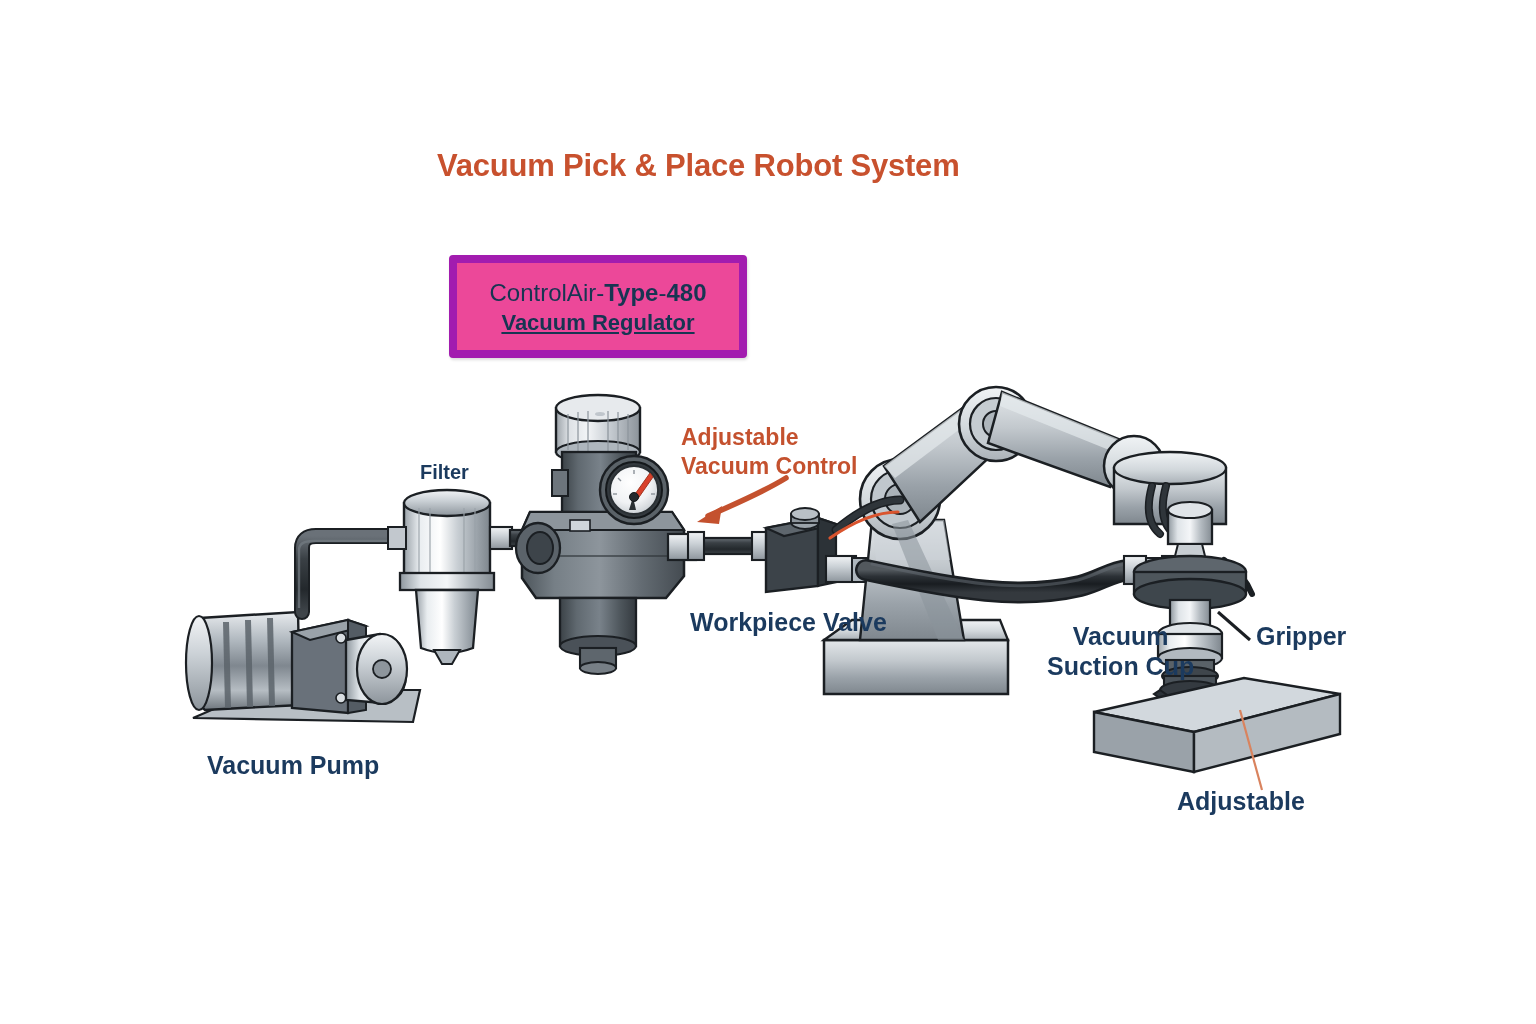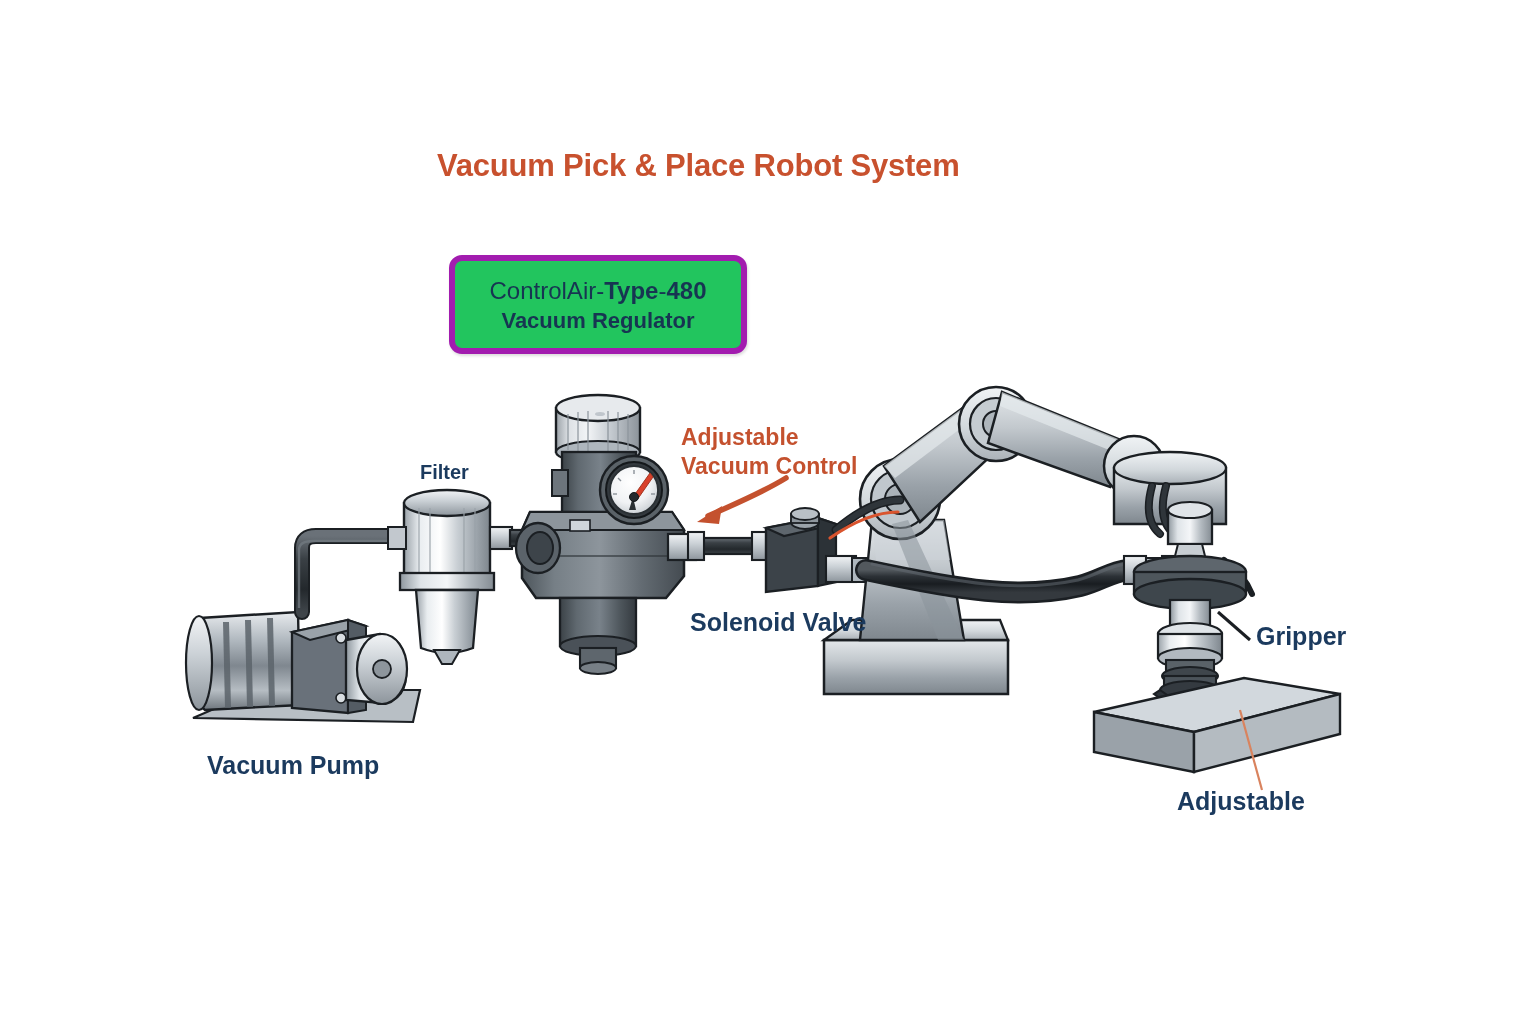--- a/index.html
+++ b/index.html
@@ -45,39 +45,40 @@
     color: #c8512e;
     letter-spacing: -0.2px;
     white-space: nowrap;
   }
   #callout {
     position: absolute;
     left: 449px;
     top: 255px;
     width: 298px;
     box-sizing: border-box;
-    background: #22c55e;
-    border: 6px solid #a21caf;
-    border-radius: 13px;
+    background: #ec4899;
+    border: 8px solid #a21caf;
+    border-radius: 4px;
     padding: 16px 10px 14px 10px;
     text-align: center;
     box-shadow: 1px 2px 3px rgba(0,0,0,0.14);
   }
   #callout .line1 {
     font-size: 24px;
     color: #173552;
     font-weight: normal;
     line-height: 1.15;
   }
   #callout .line1 b { font-weight: bold; }
   #callout .line2 {
     font-size: 22px;
     color: #173552;
     font-weight: bold;
     margin-top: 3px;
+    text-decoration: underline;
   }
   #lbl-filter   { left: 420px; top: 461px; font-size: 20px; }
   #lbl-pump     { left: 207px; top: 751px; font-size: 25px; }
   #lbl-solenoid { left: 690px; top: 608px; font-size: 25px; }
   #lbl-suction  { left: 1047px; top: 622px; font-size: 25px; text-align: center; }
   #lbl-gripper  { left: 1256px; top: 622px; font-size: 25px; }
   #lbl-workpiece{ left: 1177px; top: 787px; font-size: 25px; }
   #lbl-adjust   { left: 681px; top: 423px; font-size: 23px; line-height: 1.25; }
 </style>
 </head>
@@ -410,19 +411,23 @@
     <div class="line2">Vacuum Regulator</div>
   </div>
 
   <div class="lbl accent" id="lbl-adjust">
     <div>Adjustable</div>
     <div>Vacuum Control</div>
   </div>
 
   <div class="lbl" id="lbl-filter">Filter</div>
   <div class="lbl" id="lbl-pump">Vacuum Pump</div>
-  <div class="lbl" id="lbl-solenoid">Solenoid Valve</div>
-
+  <div class="lbl" id="lbl-solenoid">Workpiece Valve</div>
+
+  <div class="lbl" id="lbl-suction">
+    <div>Vacuum</div>
+    <div>Suction Cup</div>
+  </div>
 
   <div class="lbl" id="lbl-gripper">Gripper</div>
   <div class="lbl" id="lbl-workpiece">Adjustable</div>
 
 </div>
 
 </body></html>

